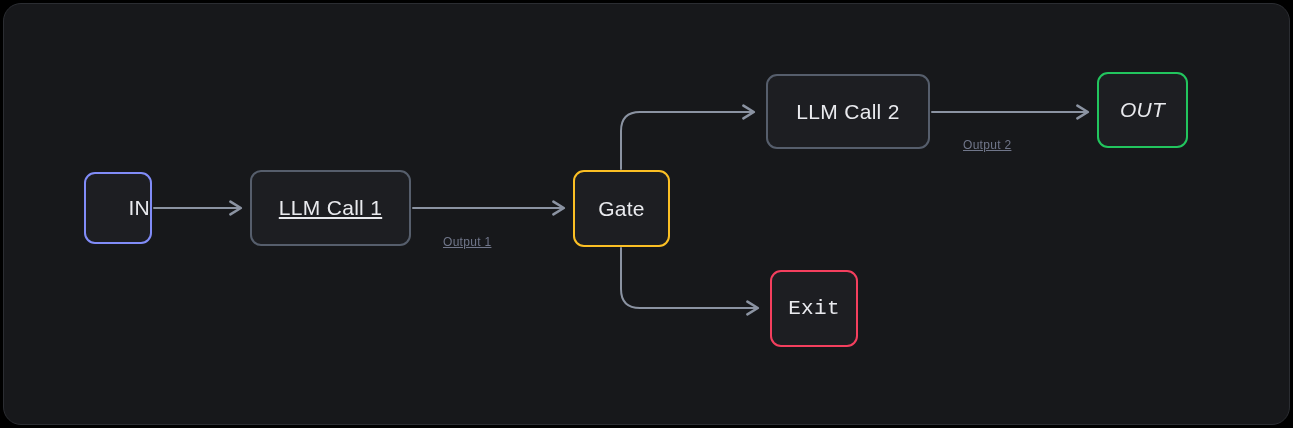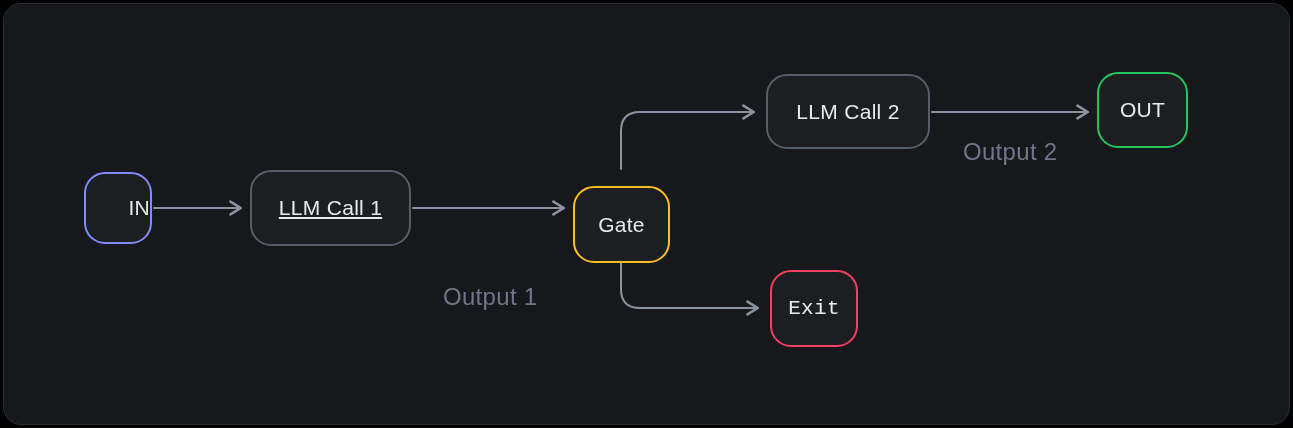--- a/index.html
+++ b/index.html
@@ -36,43 +36,44 @@
     stroke: var(--edge-color, #8b93a2);
     stroke-width: 2;
     fill: none;
     stroke-linecap: round;
   }
   .node {
     position: absolute;
     box-sizing: border-box;
     background: var(--node-fill, #1d1e22);
     border: 2px solid #14532d;
-    border-radius: 21px;
+    border-radius: 11px;
     display: flex;
     align-items: center;
     justify-content: center;
     color: var(--node-text, #e9eaee);
     font-size: 21px;
     letter-spacing: 0.3px;
     white-space: nowrap;
   }
   .node-in   { left:  84px; top: 172px; width:  68px; height: 72px; justify-content: flex-end; }
   .node-llm1 { left: 250px; top: 170px; width: 161px; height: 76px; text-decoration: underline; }
   .node-gate { left: 573px; top: 170px; width:  97px; height: 77px; }
   .node-llm2 { left: 766px; top:  74px; width: 164px; height: 75px; }
   .node-out  { left:1097px; top:  72px; width:  91px; height: 76px; }
   .node-exit { left: 770px; top: 270px; width:  88px; height: 77px; font-family: Liberation Mono, monospace; }
   .edge-label {
     position: absolute;
     color: var(--edge-label-text, #70768a);
-    font-size: 24px;
+    font-size: 12px;
     letter-spacing: 0.3px;
     white-space: nowrap;
+    text-decoration: underline;
   }
-  .label-output1 { left: 443px; top: 235px; margin-top: 48px; }
+  .label-output1 { left: 443px; top: 235px; }
   .label-output2 { left: 963px; top: 138px; }
 </style>
 </head>
 <body>
 
 <div class="frame">
   <div class="canvas-bg"></div>
 
   <svg class="edges" viewBox="0 0 1293 428">
     <defs>
@@ -88,29 +89,29 @@
   </svg>
 
   <div class="node node-in" style="border-color: rgb(129, 140, 248);">
     <span>IN</span>
   </div>
 
   <div class="node node-llm1" style="border-color: rgb(86, 94, 108);">
     <span>LLM Call 1</span>
   </div>
 
-  <div class="node node-gate" style="border-color: rgb(251, 191, 36); margin-top: 16px;">
+  <div class="node node-gate" style="border-color: rgb(251, 191, 36);">
     <span>Gate</span>
   </div>
 
   <div class="node node-llm2" style="border-color: rgb(86, 94, 108);">
     <span>LLM Call 2</span>
   </div>
 
-  <div class="node node-out" style="border-color: rgb(34, 197, 94);">
+  <div class="node node-out" style="border-color: rgb(34, 197, 94); font-style: italic;">
     <span>OUT</span>
   </div>
 
   <div class="node node-exit" style="border-color: rgb(244, 63, 94);">
     <span>Exit</span>
   </div>
 
   <div class="edge-label label-output1">Output 1</div>
   <div class="edge-label label-output2">Output 2</div>
 </div>

